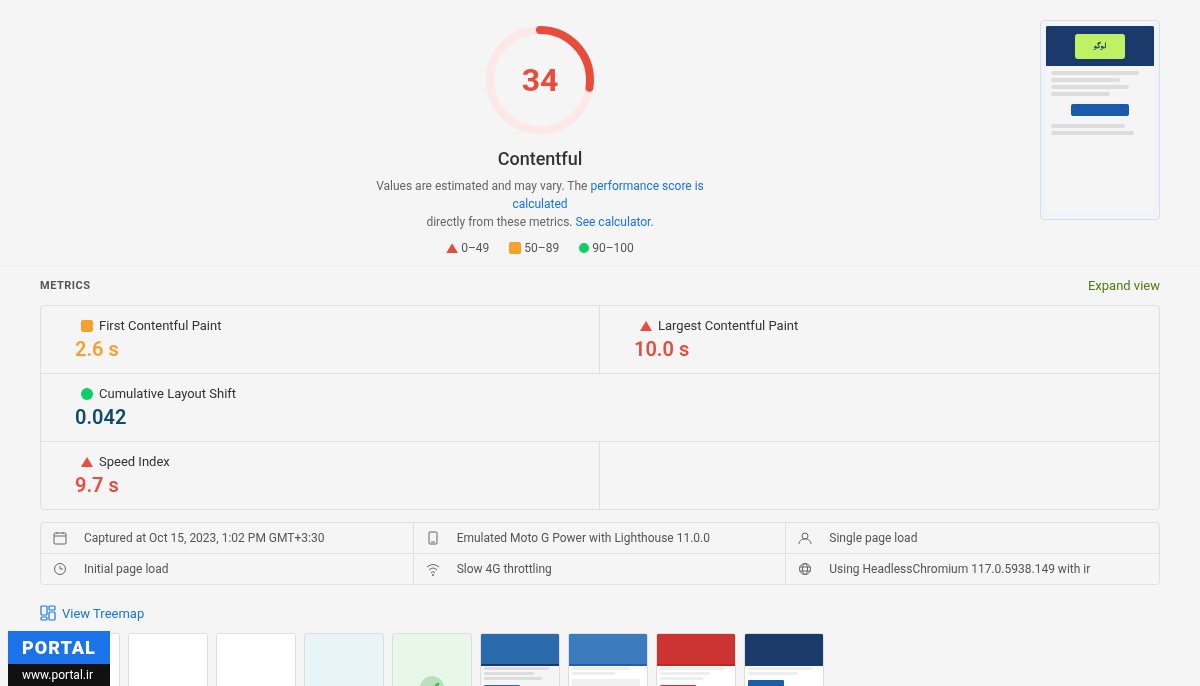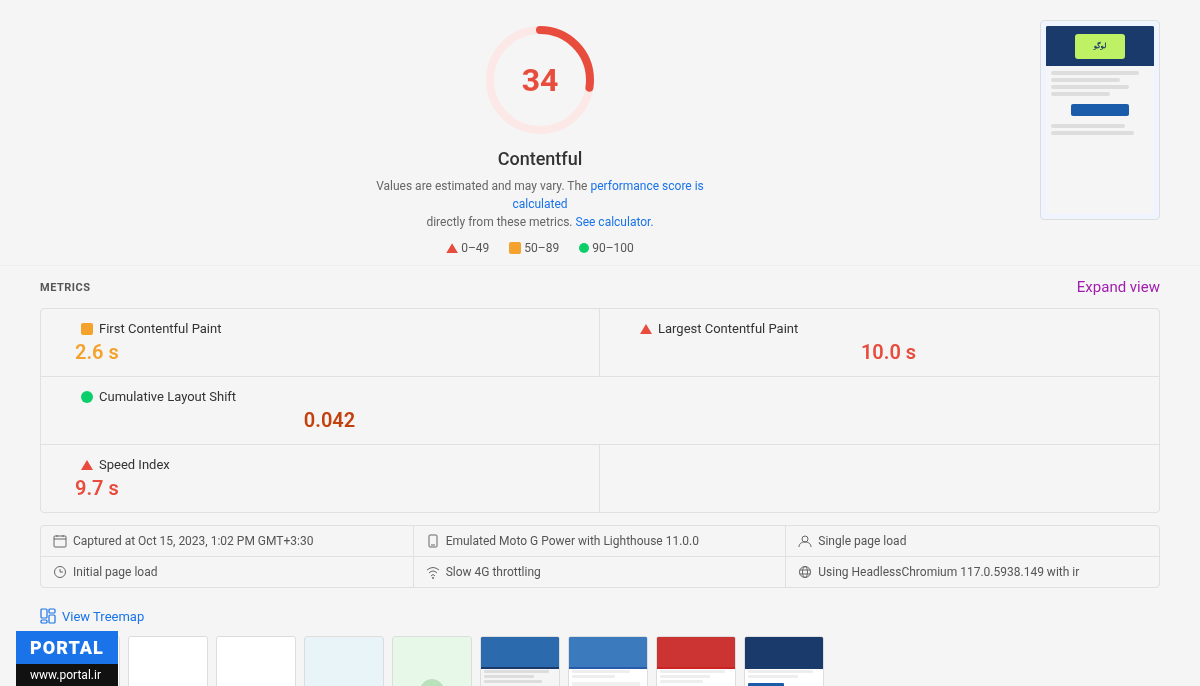--- a/index.html
+++ b/index.html
@@ -204,22 +204,22 @@
 
     .metrics-title {
       font-size: 11px;
       font-weight: 700;
       color: #555;
       letter-spacing: 0.5px;
       text-transform: uppercase;
     }
 
     .expand-view {
-      font-size: 15px;
-      color: #a21caf;
+      font-size: 13px;
+      color: #4d7c0f;
       cursor: pointer;
       text-decoration: none;
     }
 
     .metrics-grid {
       border: 1px solid #e0e0e0;
       border-radius: 4px;
       overflow: hidden;
     }
 
@@ -233,21 +233,20 @@
       border-bottom: none;
     }
 
     .metric-cell {
       padding: 12px 16px;
       border-right: 1px solid #e0e0e0;
     }
 
     .metric-cell:last-child {
       border-right: none;
-      text-align: center;
     }
 
     .metric-label {
       display: flex;
       align-items: center;
       gap: 6px;
       font-size: 13px;
       color: #333;
       margin-bottom: 4px;
       padding-left: 24px;
@@ -275,21 +274,21 @@
     }
 
     .metric-value {
       font-size: 20px;
       font-weight: 600;
       padding-left: 18px;
     }
 
     .metric-value.orange { color: #f4a22c; }
     .metric-value.red { color: #e74c3c; }
-    .metric-value.green { color: #c2410c; }
+    .metric-value.green { color: #0c4a6e; }
 
     
     .info-bar {
       border: 1px solid #e0e0e0;
       border-radius: 4px;
       margin-top: 12px;
       overflow: hidden;
     }
 
     .info-row {
@@ -298,21 +297,21 @@
       border-bottom: 1px solid #e0e0e0;
     }
 
     .info-row:last-child {
       border-bottom: none;
     }
 
     .info-cell {
       display: flex;
       align-items: flex-end;
-      gap: 6px;
+      gap: 17px;
       padding: 8px 12px;
       font-size: 12px;
       color: #555;
       border-right: 1px solid #e0e0e0;
     }
 
     .info-cell:last-child {
       border-right: none;
     }
 
@@ -372,21 +371,21 @@
     }
 
     .thumb-bar {
       height: 30px;
       width: 100%;
     }
 
     .portal-badge {
       position: fixed;
       bottom: 0;
-      left: 16px;
+      left: 8px;
       z-index: 100;
       margin-top: 19px;
     }
 
     .portal-top {
       background: #1a73e8;
       color: #fff;
       font-weight: 900;
       font-size: 18px;
       padding: 6px 14px;

